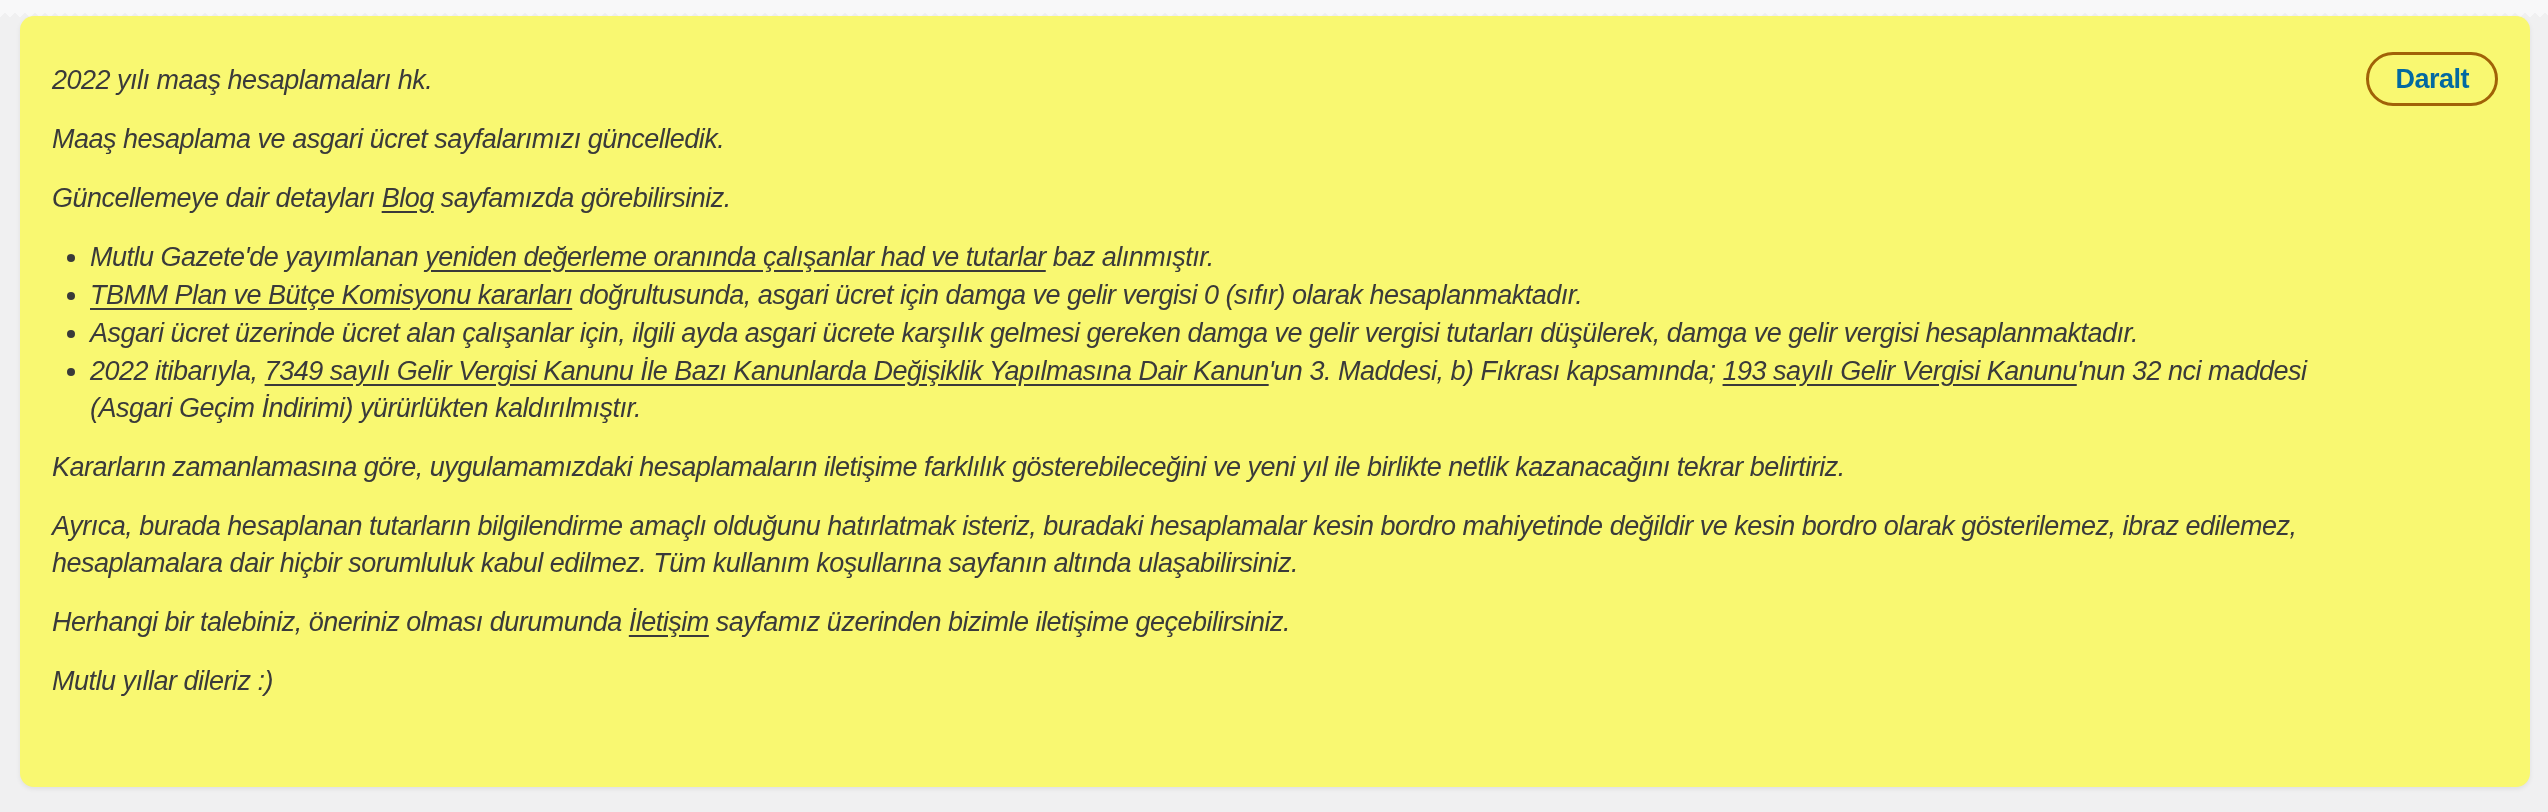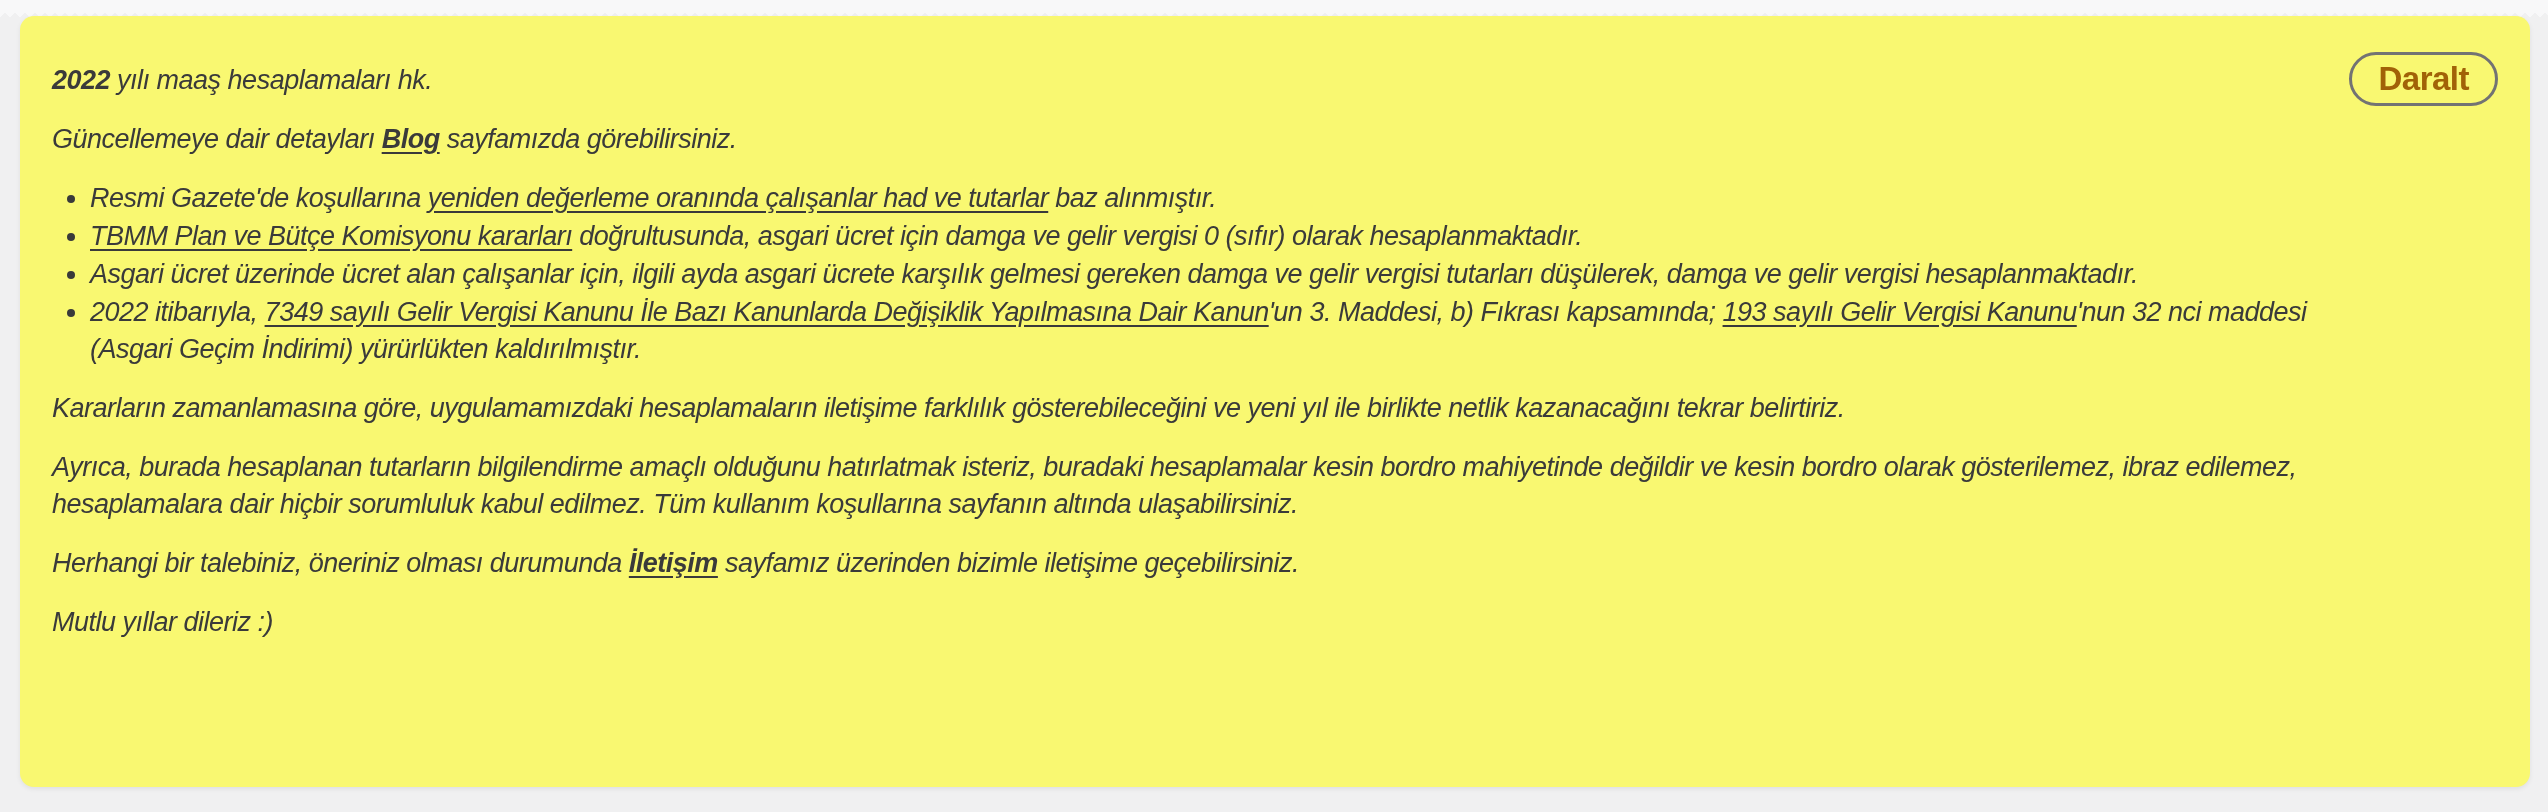--- a/index.html
+++ b/index.html
@@ -37,68 +37,71 @@
     color: #3a3a3a;
     font-style: italic;
     font-size: 27px;
     line-height: 37px;
     letter-spacing: -0.5px;
     overflow: hidden;
   }
   .note p { margin: 0 0 22px 0; }
   .note ul { margin: 22px 0; padding-left: 38px; }
   .note li { line-height: 37px; margin: 0 0 1px 0; }
-  .b { font-weight: bold; }
+  .b { font-weight: normal; }
   a.lnk {
     color: #3a3a3a;
     text-decoration: underline;
     text-underline-offset: 4px;
     cursor: pointer;
     margin-top: 8px;
   }
   .red-dot { color: #e02b20; font-weight: bold; }
   .collapse-btn {
     position: absolute;
     top: 36px; right: 32px;
     min-width: 120px; height: 54px;
     padding: 0 26px;
     background: transparent;
-    border: 3px solid #737373;
+    border: 3px solid #a16207;
     border-radius: 27px;
-    color: #a16207;
+    color: #0369a1;
     font-family: "Liberation Sans", sans-serif;
     font-style: normal;
     font-weight: bold;
-    font-size: 33px;
+    font-size: 27px;
     letter-spacing: -0.5px;
     cursor: pointer;
   }
   .signature { margin-bottom: 0; }
 </style>
 </head>
 <body>
 
 <div class="top-strip"></div>
 
 <div class="note">
 
   <button class="collapse-btn">Daralt</button>
 
   <p>
     <span class="b">2022</span><span> yılı maaş hesaplamaları hk.</span>
   </p>
 
+  <p>
+    <span>Maaş hesaplama ve asgari ücret sayfalarımızı güncelledik.</span>
+  </p>
 
   <p>
     <span>Güncellemeye dair detayları </span><a class="lnk b">Blog</a><span> sayfamızda görebilirsiniz.</span>
   </p>
 
   <ul>
     <li>
-      <span>Resmi Gazete'de koşullarına </span><a class="lnk">yeniden değerleme oranında çalışanlar had ve tutarlar</a><span> baz alınmıştır.</span>
+      <span>Mutlu Gazete'de yayımlanan </span><a class="lnk">yeniden değerleme oranında çalışanlar had ve tutarlar</a><span> baz alınmıştır.</span>
     </li>
     <li>
       <a class="lnk">TBMM Plan ve Bütçe Komisyonu kararları</a><span> doğrultusunda, asgari ücret için damga ve gelir vergisi 0 (sıfır) olarak hesaplanmaktadır.</span>
     </li>
     <li>
       <span>Asgari ücret üzerinde ücret alan çalışanlar için, ilgili ayda asgari ücrete karşılık gelmesi gereken damga ve gelir vergisi tutarları düşülerek, damga ve gelir vergisi hesaplanmaktadır.</span>
     </li>
     <li>
       <span>2022 itibarıyla, </span><a class="lnk">7349 sayılı Gelir Vergisi Kanunu İle Bazı Kanunlarda Değişiklik Yapılmasına Dair Kanun</a><span>'un 3. Maddesi, b) Fıkrası kapsamında; </span><a class="lnk">193 sayılı Gelir Vergisi Kanunu</a><span>'nun 32 nci maddesi (Asgari Geçim İndirimi) yürürlükten kaldırılmıştır.</span>
     </li>

